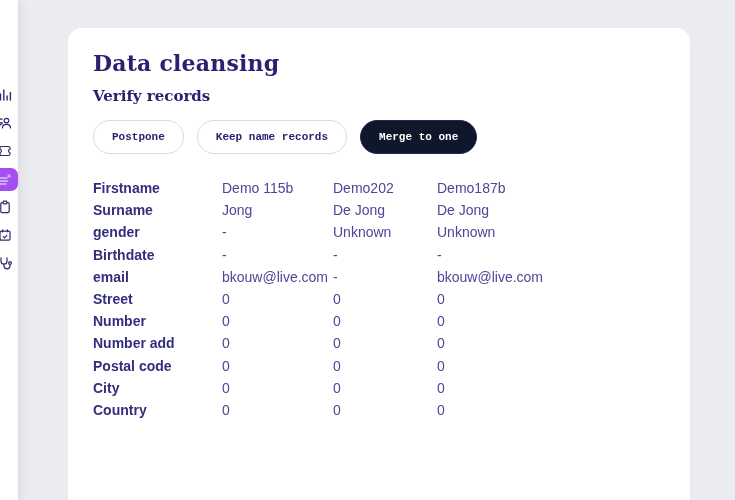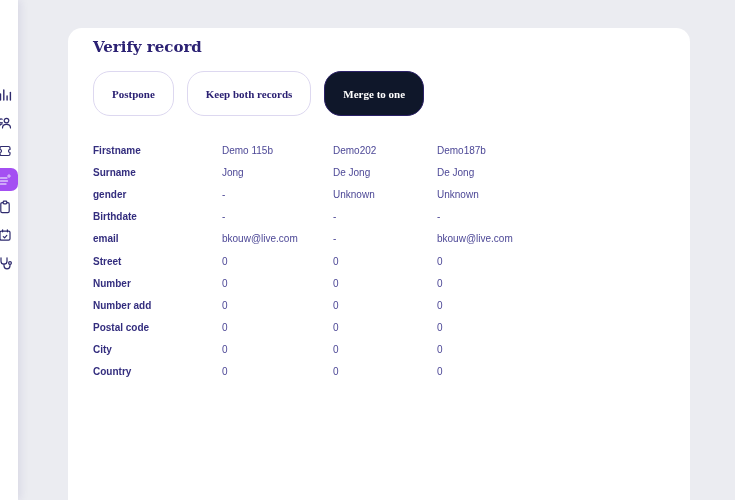--- a/index.html
+++ b/index.html
@@ -74,25 +74,25 @@
     font-weight: 700;
     font-size: 15px;
     line-height: 20px;
     color: #2b2173;
   }
   .actions {
     margin-top: 14px;
     display: flex; align-items: center;
   }
   .btn {
-    height: 45px;
+    height: 34px;
     padding: 0 18px;
     margin-right: 13px;
     border-radius: 17px;
-    font-family: Liberation Serif, serif;
+    font-family: Liberation Mono, monospace;
     font-size: 11px; font-weight: 700;
     display: inline-flex; align-items: center; justify-content: center;
     cursor: pointer;
   }
   .btn.outline {
     background: #ffffff;
     border: 1px solid #ddd8f0;
     color: #2b2173;
   }
   .btn.primary {
@@ -112,21 +112,21 @@
     height: 14px;
     font-size: 10.5px;
     color: #a6a2bf;
   }
   .th { white-space: nowrap; }
   .th-field { display: flex; align-items: center; cursor: pointer; }
   .caret { color: #8a56f0; font-size: 8px; margin-left: 5px; line-height: 1; }
   .th-new { padding-left: 20px; }
   .th-result { padding-left: 40px; }
   .rows { margin-top: 6px; }
-  .tr { height: 22.2px; font-size: 10px; color: #4c4796; }
+  .tr { height: 22.2px; font-size: 14px; color: #4c4796; }
   .td { white-space: nowrap; }
   .td.field { font-weight: 700; color: #332d7e; }
 </style>
 </head>
 <body>
 
 <div class="screen">
 
   <aside class="sidebar">
     <div class="nav-item">
@@ -175,27 +175,28 @@
     <div class="nav-item">
       <svg width="14" height="14" viewBox="0 0 14 14" fill="none" stroke="#2e2a6d" stroke-width="1.2" stroke-linecap="round" stroke-linejoin="round">
         <path d="M3 1.8v3.4a3 3 0 0 0 6 0V1.8"></path>
         <path d="M6 8.2v1.6a3 3 0 0 0 6 0v-1"></path>
         <circle cx="12" cy="7" r="1.4"></circle>
       </svg>
     </div>
   </aside>
 
   <main class="card">
-
-
-    <h2 class="section-title">Verify record</h2>
+    <h1 class="page-title">Data cleansing</h1>
+
+
+    <h2 class="section-title">Verify records</h2>
 
     <div class="actions">
       <button class="btn outline">Postpone</button>
-      <button class="btn outline">Keep both records</button>
+      <button class="btn outline">Keep name records</button>
       <button class="btn primary">Merge to one</button>
     </div>
 
     <div class="table">
       <div class="rows" id="rows">
         <div class="tr">
           <div class="td field">Firstname</div>
           <div class="td">Demo 115b</div>
           <div class="td">Demo202</div>
           <div class="td">Demo187b</div>

